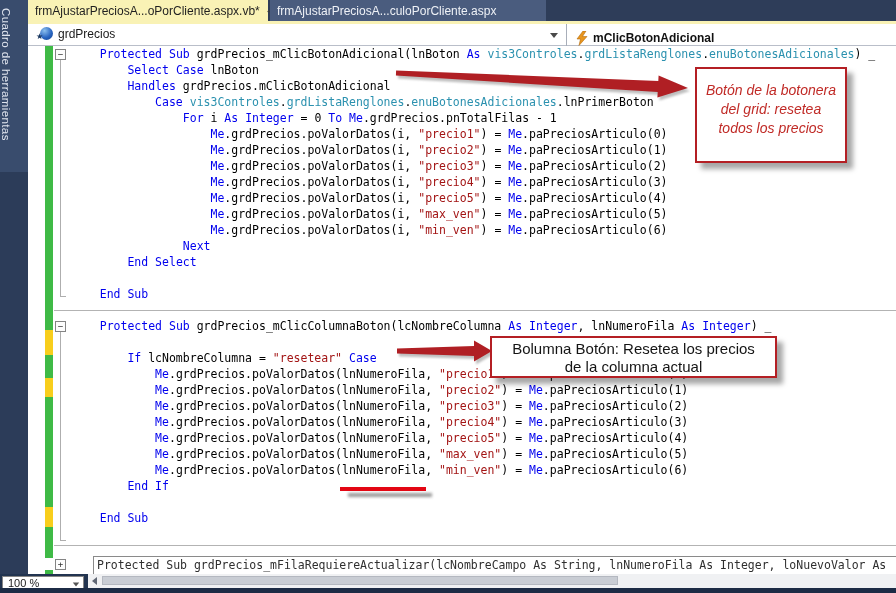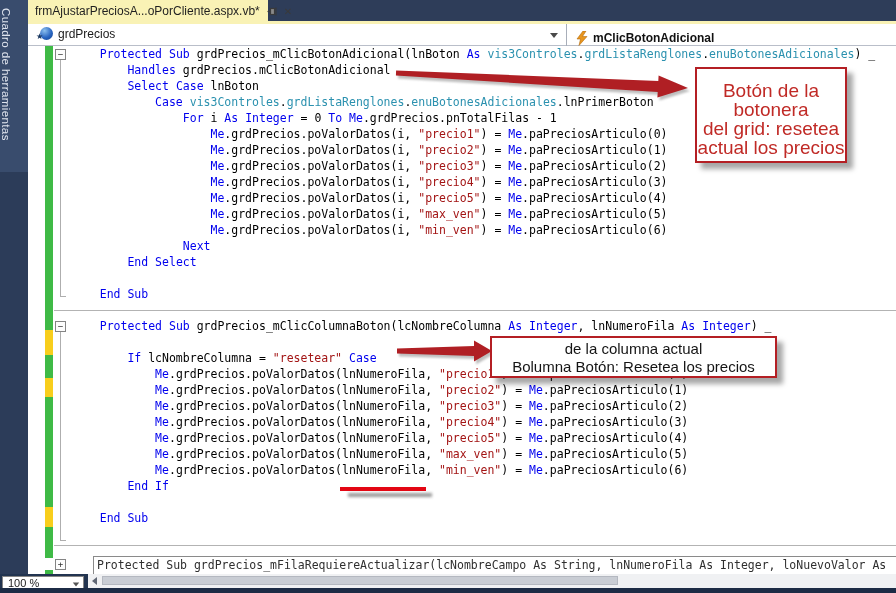--- a/index.html
+++ b/index.html
@@ -62,21 +62,21 @@
   #hscroll { position:absolute; left:88px; top:574px; width:808px; height:14px; background:#f0f1f3; }
   #hscroll .larrow { position:absolute; left:4px; top:3px; width:0; height:0;
     border-top:4px solid transparent; border-bottom:4px solid transparent; border-right:5px solid #606774; }
   #hscroll .thumb { position:absolute; left:14px; top:2px; width:516px; height:9px; background:#c9cdd4; border:1px solid #b4b8c0; }
   #bottom-strip { position:absolute; left:0; top:588px; width:896px; height:5px; background:#1c2b45; }
 
   
   #overlay { position:absolute; left:0; top:0; width:896px; height:593px; pointer-events:none; }
   #arrows { position:absolute; left:0; top:0; filter:drop-shadow(2px 3px 1px rgba(110,110,110,.45)); }
   .ann-box { position:absolute; background:#fff; border:2px solid #b41f24; box-shadow:6px 6px 5px rgba(0,0,0,.35); text-align:center; }
-  #ann-box1 { left:695px; top:67px; width:152px; height:96px; color:#c02a26; font-size:19px; line-height:19px; padding-top:12px; }
+  #ann-box1 { left:695px; top:67px; width:152px; height:96px; color:#c02a26; font-size:14px; line-height:19px; padding-top:12px;font-style:italic; }
   #ann-box2 { left:490px; top:336px; width:287px; height:42px; color:#141414; font-size:15px; line-height:18px; padding-top:2px; }
   #red-underline { position:absolute; left:340px; top:487px; width:86px; height:4px; background:#e30613; }
   #red-underline-shadow { position:absolute; left:348px; top:493px; width:84px; height:4px; background:#9a9a9a; filter:blur(1.5px); }
 </style>
 </head>
 <body>
 
 <div id="app">
 
   <div id="sidebar">
@@ -92,20 +92,23 @@
         <svg width="11" height="11" viewBox="0 0 11 11">
             <g stroke="#3a3a3a" stroke-width="1.2" fill="#8a8a8a">
               <line x1="0.5" y1="5.5" x2="3.5" y2="5.5"></line>
               <rect x="3.5" y="2.5" width="4" height="6"></rect>
               <line x1="9" y1="1.5" x2="9" y2="9.5"></line>
             </g>
           </svg>
       </span>
       <span class="x">✕</span>
     </div>
+    <div id="tab2" class="tab">
+      <span>frmAjustarPreciosA...culoPorCliente.aspx</span>
+    </div>
   </div>
   <div id="tab-underline"></div>
 
   <div id="navbar">
     <div id="nav-left">
       <span class="sphere"></span>
       <span class="sphere-star">★</span>
       <span id="nav-object">grdPrecios</span>
       <span id="nav-caret" class="caret"></span>
     </div>
@@ -137,22 +140,22 @@
 
     <div class="outbox" style="top:3px;">−</div>
     <div class="outbox" style="top:275px;">−</div>
     <div class="outbox" style="top:513px;">+</div>
 
     <div class="proc-sep" style="top:264px;"></div>
     <div class="proc-sep" style="top:499px;"></div>
 
     <div id="code">
         <div class="code-line">    <span class="kw">Protected</span> <span class="kw">Sub</span> grdPrecios_mClicBotonAdicional(lnBoton <span class="kw">As</span> <span class="typ">vis3Controles</span>.<span class="typ">grdListaRenglones</span>.<span class="typ">enuBotonesAdicionales</span>) _</div>
+        <div class="code-line">        <span class="kw">Select</span> <span class="kw">Case</span> lnBoton</div>
         <div class="code-line">        <span class="kw">Handles</span> grdPrecios.mClicBotonAdicional</div>
-        <div class="code-line">        <span class="kw">Select</span> <span class="kw">Case</span> lnBoton</div>
         <div class="code-line">            <span class="kw">Case</span> <span class="typ">vis3Controles</span>.<span class="typ">grdListaRenglones</span>.<span class="typ">enuBotonesAdicionales</span>.lnPrimerBoton</div>
         <div class="code-line">                <span class="kw">For</span> i <span class="kw">As</span> <span class="kw">Integer</span> = 0 <span class="kw">To</span> <span class="kw">Me</span>.grdPrecios.pnTotalFilas - 1</div>
         <div class="code-line">                    <span class="kw">Me</span>.grdPrecios.poValorDatos(i, <span class="str">"precio1"</span>) = <span class="kw">Me</span>.paPreciosArticulo(0)</div>
         <div class="code-line">                    <span class="kw">Me</span>.grdPrecios.poValorDatos(i, <span class="str">"precio2"</span>) = <span class="kw">Me</span>.paPreciosArticulo(1)</div>
         <div class="code-line">                    <span class="kw">Me</span>.grdPrecios.poValorDatos(i, <span class="str">"precio3"</span>) = <span class="kw">Me</span>.paPreciosArticulo(2)</div>
         <div class="code-line">                    <span class="kw">Me</span>.grdPrecios.poValorDatos(i, <span class="str">"precio4"</span>) = <span class="kw">Me</span>.paPreciosArticulo(3)</div>
         <div class="code-line">                    <span class="kw">Me</span>.grdPrecios.poValorDatos(i, <span class="str">"precio5"</span>) = <span class="kw">Me</span>.paPreciosArticulo(4)</div>
         <div class="code-line">                    <span class="kw">Me</span>.grdPrecios.poValorDatos(i, <span class="str">"max_ven"</span>) = <span class="kw">Me</span>.paPreciosArticulo(5)</div>
         <div class="code-line">                    <span class="kw">Me</span>.grdPrecios.poValorDatos(i, <span class="str">"min_ven"</span>) = <span class="kw">Me</span>.paPreciosArticulo(6)</div>
         <div class="code-line">                <span class="kw">Next</span></div>
@@ -193,23 +196,23 @@
   <div id="bottom-strip"></div>
 
   <div id="overlay">
     <svg id="arrows" width="896" height="593" viewBox="0 0 896 593">
       <polygon points="396.1,70.5 658.3,80.9 658.6,75.4 688,88 657.4,97.4 657.7,91.9 395.9,75.5" fill="#b01f24"></polygon>
       <polygon points="397,348.5 474,346 474,340.5 492,351 474,361.5 474,356 397,353.5" fill="#b01f24"></polygon>
     </svg>
     <div id="ann-box1" class="ann-box">
         <div>Botón de la botonera</div>
         <div>del grid: resetea</div>
-        <div>actual los precios</div>
+        <div>todos los precios</div>
       </div>
     <div id="ann-box2" class="ann-box">
+        <div>Bolumna Botón: Resetea los precios</div>
         <div>de la columna actual</div>
-        <div>Bolumna Botón: Resetea los precios</div>
       </div>
     <div id="red-underline-shadow"></div>
     <div id="red-underline"></div>
   </div>
 
 </div>
 
 </body></html>

